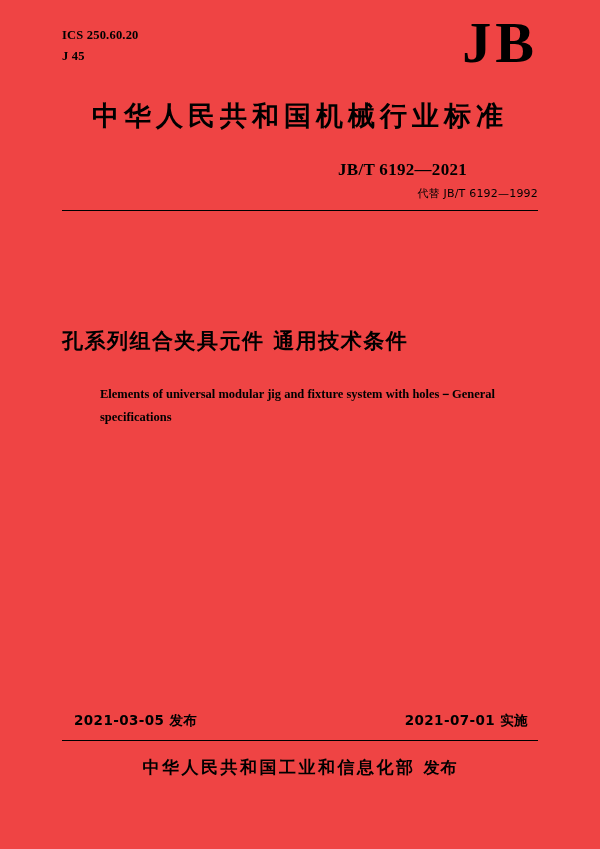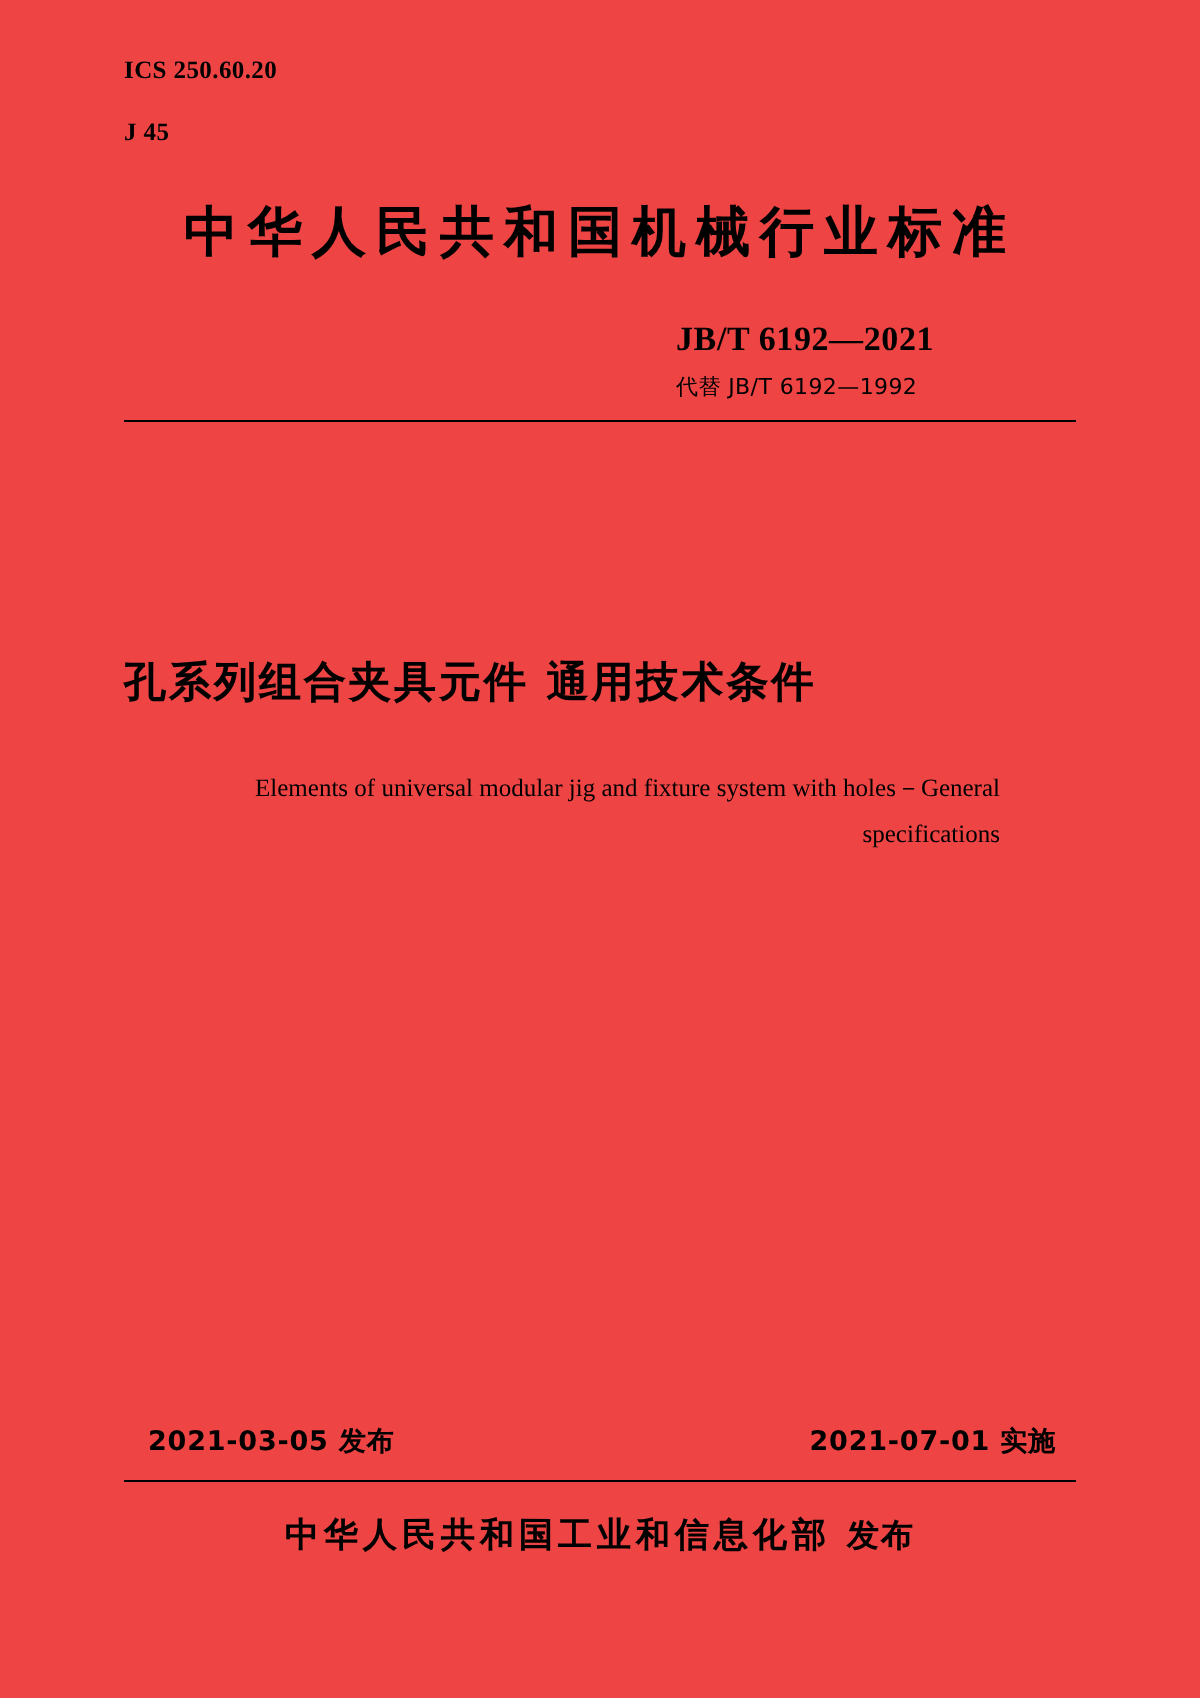--- a/index.html
+++ b/index.html
@@ -35,21 +35,21 @@
     position: absolute;
     left: 0;
     top: 26px;
     font-family: "Liberation Serif", serif;
     font-size: 12.5px;
     font-weight: bold;
     line-height: 1.55;
     letter-spacing: 0.2px;
   }
   .ics-line2 {
-    margin-top: 12px;
+    margin-top: 2px;
   }
 
   .jb-logo {
     position: absolute;
     right: 0;
     top: 14px;
     font-family: "Liberation Serif", serif;
     font-size: 58px;
     font-weight: bold;
     letter-spacing: 4px;
@@ -80,20 +80,21 @@
     font-family: "Liberation Serif", serif;
     font-size: 17px;
     font-weight: bold;
     letter-spacing: 0.3px;
   }
   .std-replace {
     margin-top: 6px;
     font-family: "DejaVu Sans", sans-serif;
     font-size: 11px;
     letter-spacing: 0.2px;
+    text-align: right;
   }
   .std-replace .rep-label {
     font-family: "DejaVu Sans", sans-serif;
     font-size: 11px;
   }
 
   .rule-top {
     position: absolute;
     left: 0;
     top: 210px;
@@ -112,24 +113,24 @@
     font-size: 21px;
     font-weight: bold;
     letter-spacing: 1.5px;
     white-space: nowrap;
   }
   .en-title {
     position: absolute;
     left: 38px;
     top: 383px;
     width: 400px;
-    text-align: right;
+    text-align: left;
     font-family: "Liberation Serif", serif;
     font-size: 12.5px;
-    font-weight: normal;
+    font-weight: bold;
     line-height: 1.85;
   }
 
   
   .date-row {
     position: absolute;
     left: 0;
     top: 712px;
     width: 476px;
     font-family: "DejaVu Sans", sans-serif;
@@ -178,20 +179,21 @@
 <body>
 
 <div class="page">
   <div class="content">
 
     <div class="ics-block">
       <div>ICS 250.60.20</div>
       <div class="ics-line2">J 45</div>
     </div>
 
+    <div class="jb-logo">JB</div>
 
     <div class="main-title">中华人民共和国机械行业标准</div>
 
     <div class="std-no-block">
       <div class="std-no">JB/T 6192—2021</div>
       <div class="std-replace">
         <span class="rep-label">代替</span>
         <span>JB/T 6192—1992</span>
       </div>
     </div>

